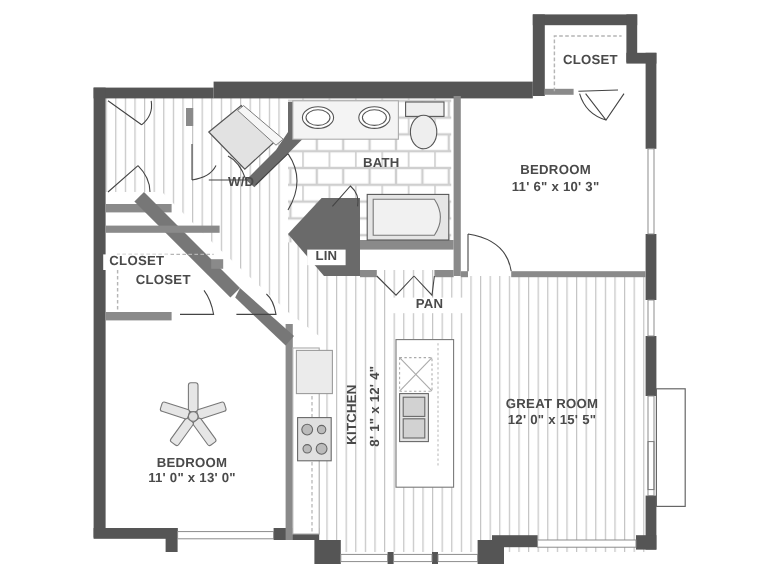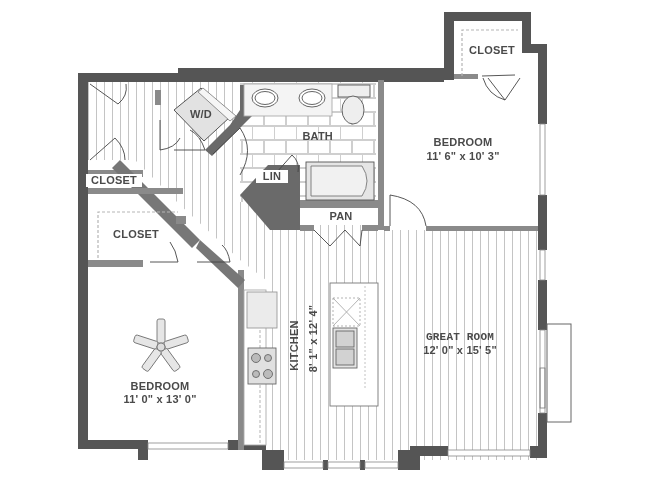--- a/index.html
+++ b/index.html
@@ -1,19 +1,19 @@
 <!DOCTYPE html>
 <html><head>
 <meta charset="utf-8">
 <style>
   html, body { margin: 0; padding: 0; background: #ffffff; }
   body { width: 650px; height: 490px; overflow: hidden; position: relative; font-family: "Liberation Sans", sans-serif; }
   svg { position: absolute; left: 0; top: 0; }
   .lbl { position: absolute; color: #4a4a4a; font-weight: bold; font-size: 11px; text-align: center; white-space: nowrap; line-height: 13px; letter-spacing: 0.2px; }
-  .lbl.box { background: #fff; padding: 0 3px; }
+  .lbl.box { background: #fff; padding: 0 3px; margin-top: 38px; }
   .vert { transform: rotate(-90deg); transform-origin: center center; }
 </style>
 </head>
 <body>
 
 <svg width="650" height="490" viewBox="0 0 650 490">
   <defs>
     <pattern id="wood" width="8" height="10" patternUnits="userSpaceOnUse">
       <rect width="8" height="10" fill="#ffffff"></rect>
       <line x1="0.5" y1="0" x2="0.5" y2="10" stroke="#c4c4c4" stroke-width="1"></line>
@@ -179,25 +179,25 @@
   </g>
 </svg>
 
 <div class="lbl" style="left:462px;top:44px;width:60px;">CLOSET</div>
 <div class="lbl" style="left:398px;top:136px;width:130px;">BEDROOM</div>
 <div class="lbl" style="left:398px;top:150px;width:130px;">11' 6" x 10' 3"</div>
 
 <div class="lbl" style="left:283px;top:130px;width:50px;text-align:right;">BATH</div>
 <div class="lbl box" style="left:184px;top:108px;width:28px;background:transparent;">W/D</div>
 <div class="lbl box" style="left:256px;top:170px;width:26px;">LIN</div>
-<div class="lbl box" style="left:308px;top:210px;width:60px;">PAN</div>
+<div class="lbl box" style="left:325px;top:210px;width:60px;">PAN</div>
 
 <div class="lbl box" style="left:86px;top:174px;width:50px;">CLOSET</div>
 <div class="lbl" style="left:108px;top:228px;width:56px;">CLOSET</div>
 
 <div class="lbl" style="left:95px;top:380px;width:130px;">BEDROOM</div>
 <div class="lbl" style="left:95px;top:393px;width:130px;">11' 0" x 13' 0"</div>
 
-<div class="lbl" style="left:395px;top:331px;width:130px;font-family:Liberation Mono, monospace;">GREAT ROOM</div>
+<div class="lbl" style="left:395px;top:331px;width:130px;">GREAT ROOM</div>
 <div class="lbl" style="left:395px;top:344px;width:130px;">12' 0" x 15' 5"</div>
 
 <div class="lbl vert" style="left:254px;top:339px;width:80px;">KITCHEN</div>
 <div class="lbl vert" style="left:268px;top:332px;width:90px;">8' 1" x 12' 4"</div>
 
 </body></html>

